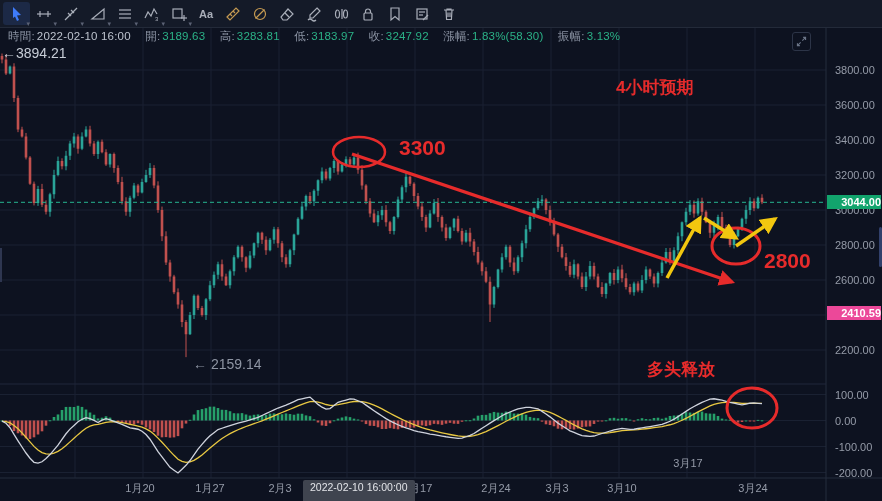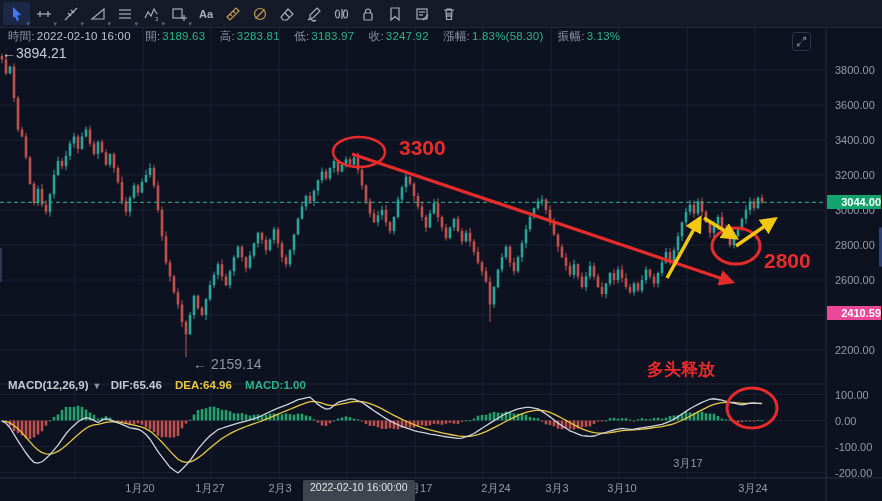--- a/index.html
+++ b/index.html
@@ -789,30 +789,25 @@
     <span class="field"><span class="lab">高:</span><span class="val-up">3283.81</span></span>
     <span class="field"><span class="lab">低:</span><span class="val-up">3183.97</span></span>
     <span class="field"><span class="lab">收:</span><span class="val-up">3247.92</span></span>
     <span class="field"><span class="lab">漲幅:</span><span class="val-up">1.83%(58.30)</span></span>
     <span class="field"><span class="lab">振幅:</span><span class="val-up">3.13%</span></span>
   </div>
 
   <div class="ov marker" style="top:45px;left:2px;">←3894.21</div>
   <div class="ov marker low" style="top:356px;left:193px;text-align:right;">← 2159.14</div>
 
+  <div class="ov anno" style="top:76px;left:616px;font-size:17px;">4小时预期</div>
   <div class="ov anno" style="top:136px;left:399px;font-size:21px;">3300</div>
   <div class="ov anno" style="top:249px;left:764px;font-size:21px;">2800</div>
   <div class="ov anno" style="top:358px;left:647px;font-size:17px;">多头释放</div>
 
-  <div class="ov macd-header">
-    <span>MACD(12,26,9)</span><span class="caret">▼</span>
-    <span class="sep">DIF:65.46</span>
-    <span class="sep dea">DEA:64.96</span>
-    <span class="macdv">MACD:1.00</span>
-  </div>
 
   <div class="price-badge" id="cur-badge" style="top: 195.3px; background: rgb(18, 164, 109);">3044.00</div>
   <div class="price-badge" id="low-badge" style="top: 306.147px; background: #ec4899;">2410.59</div>
   <div class="date-badge" id="date-badge" style="left: 303px;">2022-02-10 16:00:00</div>
 
   <div class="expand-btn">
     <svg width="13" height="13" viewBox="0 0 16 16">
       <path d="M10 3 H13 V6 M13 3 L9 7 M6 13 H3 V10 M3 13 L7 9" fill="none" stroke="#6b7587" stroke-width="1.4"></path>
     </svg>
   </div>

